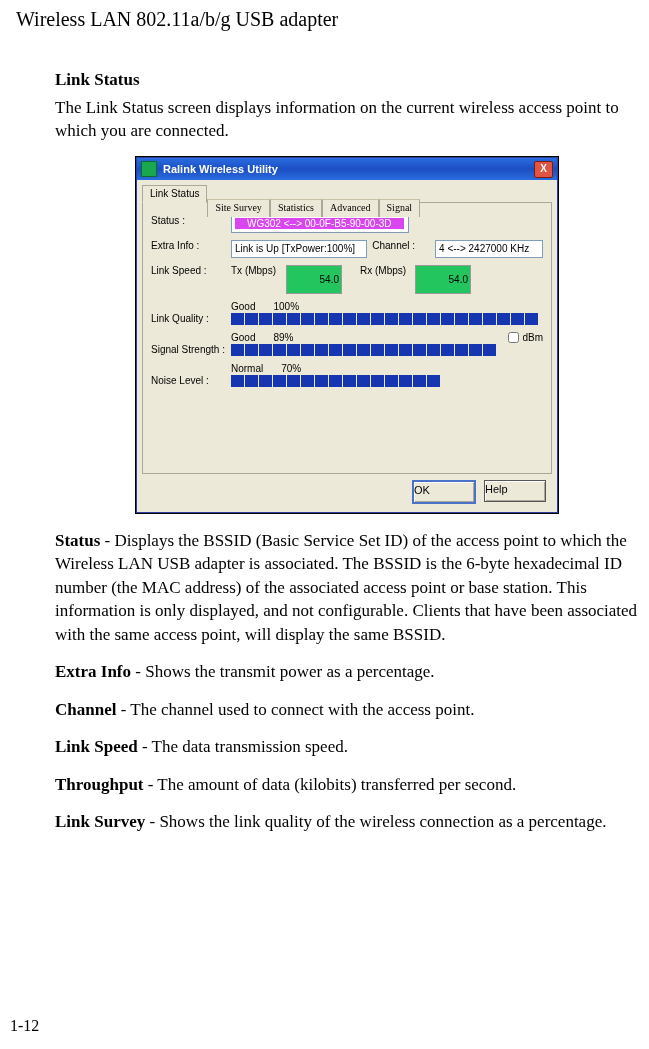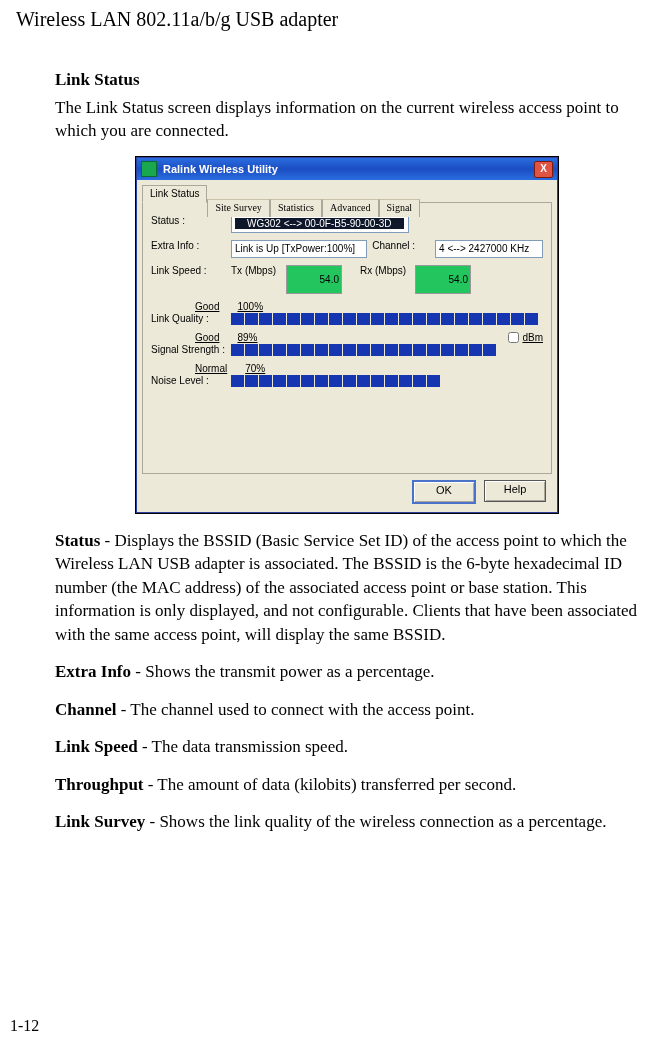--- a/index.html
+++ b/index.html
@@ -130,21 +130,21 @@
   .input-box {
     border: 1px solid #7f9db9;
     background: #fff;
     padding: 1px 3px;
     height: 14px;
     line-height: 14px;
     display: inline-block;
     font-size: 10px;
   }
   .input-selected {
-    background: #0f172a;
+    background: #d946ef;
     color: #fff;
     padding: 0 12px;
   }
   .sub-label {
     width: 55px;
     display: inline-block;
   }
   .val-box {
     border: 1px solid #999;
     background: #22c55e;
@@ -165,24 +165,23 @@
     height: 12px;
     background: #1536b0;
   }
   .seg.off {
     background: transparent;
     border: 1px solid transparent;
     width: 11px; height: 10px;
   }
   .bar-meta {
     font-size: 10px;
-    margin: 2px 0 1px 44px;
+    margin: 2px 0 1px 80px;
     display: flex;
     gap: 18px;
-    text-decoration: underline;
   }
   .dbm-check {
     font-size: 10px;
     display: inline-flex;
     align-items: center;
     gap: 3px;
     margin-left: 20px;
   }
   .dbm-check input {
     width: 11px; height: 11px;
@@ -194,21 +193,20 @@
     gap: 8px;
     padding: 6px 6px 0 0;
   }
   .win-btn {
     border: 1px solid #555;
     background: #ece9d8;
     width: 60px;
     height: 20px;
     font-size: 11px;
     line-height: 17px;
-    text-align: center;
     box-shadow: inset 1px 1px 0 #fff, inset -1px -1px 0 #aca899;
   }
   .win-btn.primary {
     border: 2px solid #4a72c8;
   }
   .flex { display:flex; align-items:center; }
 </style>
 </head>
 <body>
 

